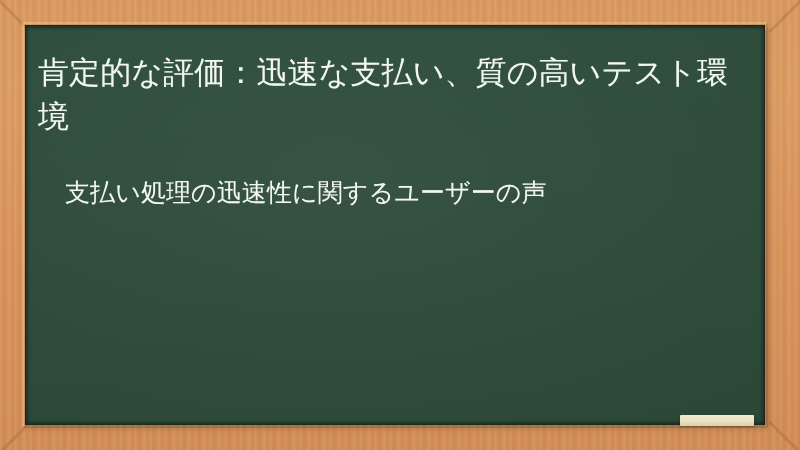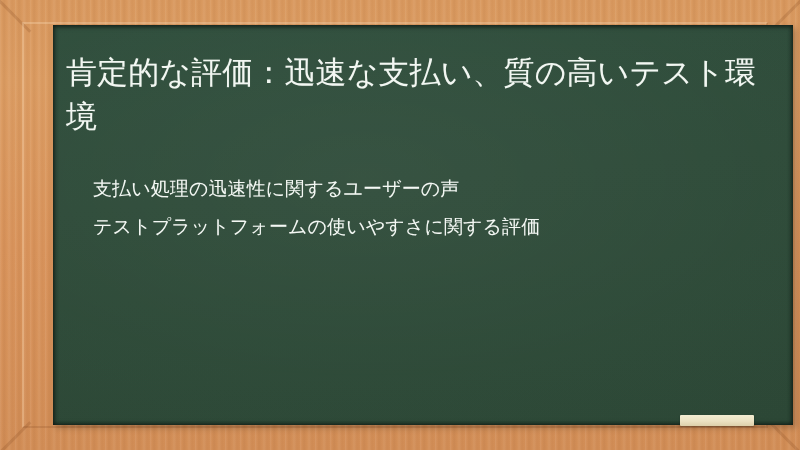--- a/index.html
+++ b/index.html
@@ -76,21 +76,20 @@
         rgba(0,0,0,0.06) 100%),
       linear-gradient(175deg, #2f4e3c 0%, #2e4b39 40%, #2c4836 100%);
     box-shadow:
       inset 0 2px 5px rgba(0,0,0,0.42),
       inset 0 -2px 4px rgba(0,0,0,0.28),
       inset 2px 0 4px rgba(0,0,0,0.22),
       inset -2px 0 4px rgba(0,0,0,0.22),
       3px 3px 6px rgba(0,0,0,0.22);
     padding: 16px;
     overflow: hidden;
-    margin-left: 28px;
   }
 
   
   #board-title {
     position: absolute;
     left: 13px;
     top: 4px;
     width: 718px;
     color: #f2f7f2;
     font-size: 31px;
@@ -106,21 +105,21 @@
     position: absolute;
     left: 40px;
     top: 150px;
     width: 690px;
     list-style: none;
     margin: 0;
     padding: 0;
   }
   #board-list li {
     color: #f4f8f4;
-    font-size: 19px;
+    font-size: 25px;
     line-height: 1.42;
     margin: 0 0 11px 0;
     padding: 0;
     letter-spacing: 0.1px;
     text-shadow: 0 0 1px rgba(255,255,255,0.18);
   }
   #board-list li:last-child { margin-bottom: 0; }
 
   
   #chalk-stick {
@@ -145,20 +144,19 @@
   <span class="mitre br"></span>
 
   <div id="frame-bevel"></div>
 
   <div id="chalkboard">
 
     <h1 id="board-title">肯定的な評価：迅速な支払い、質の高いテスト環境</h1>
 
     <ul id="board-list">
       <li>支払い処理の迅速性に関するユーザーの声</li>
-      <li>テストプラットフォームの使いやすさに関する評価</li>
     </ul>
 
   </div>
 
   <div id="chalk-stick"></div>
 
 </div>
 
 </body></html>

